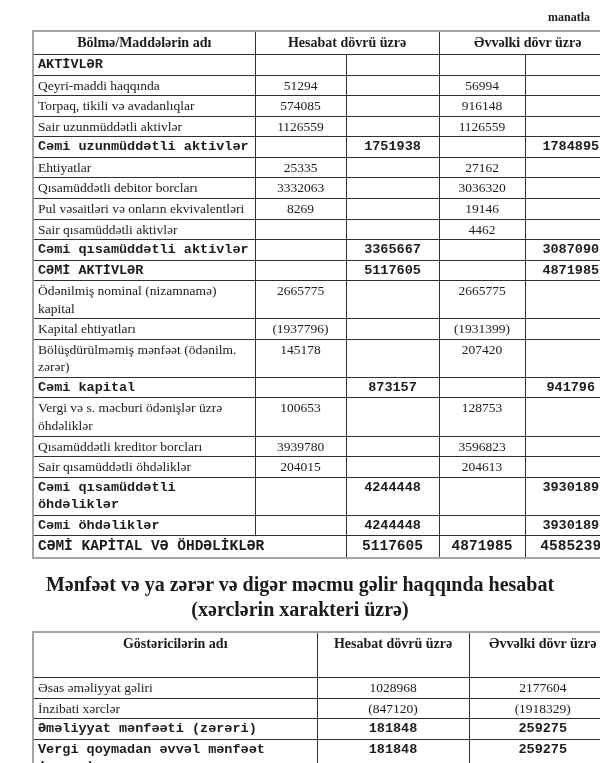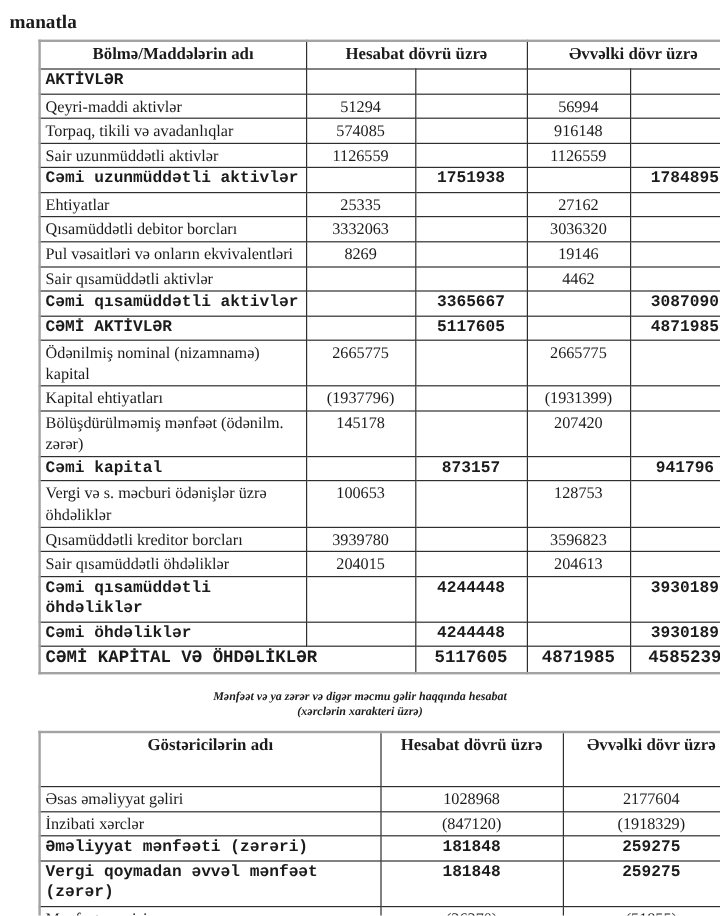--- a/index.html
+++ b/index.html
@@ -13,22 +13,23 @@
     color: #1b1b1b;
     height: 763px;
     overflow: hidden;
   }
   .page {
     width: 600px;
     box-sizing: border-box;
     padding: 8px 8px 0 8px;
   }
   .currency-note {
-    font-weight: bold;
-    font-size: 16px;
+    text-align: right;
+    font-weight: bold;
+    font-size: 12px;
     padding: 2px 2px 5px 0;
   }
   table {
     border-collapse: collapse;
     table-layout: fixed;
     width: 584px;
     border: 2px solid #a3a3a3;
     margin-left: 24px;
   }
   th, td {
@@ -60,22 +61,21 @@
   }
   tr.big td {
     font-size: 14.5px;
   }
   .t2 thead th {
     height: 40px;
   }
   .statement-title {
     text-align: center;
     font-weight: bold;
-    font-style: italic;
-    font-size: 10px;
+    font-size: 20px;
     line-height: 1.25;
     margin: 13px 0 9px 0;
   }
 </style>
 </head>
 <body>
 
 <div class="page">
 
   <div class="currency-note">manatla</div>
@@ -97,21 +97,21 @@
     </thead>
     <tbody>
         <tr class="bold">
           <td class="lbl">AKTİVLƏR</td>
           <td class="val"></td>
           <td class="val"></td>
           <td class="val"></td>
           <td class="val"></td>
         </tr>
         <tr>
-          <td class="lbl">Qeyri-maddi aktivlər</td>
+          <td class="lbl">Qeyri-maddi haqqında</td>
           <td class="val">51294</td>
           <td class="val"></td>
           <td class="val">56994</td>
           <td class="val"></td>
         </tr>
         <tr>
           <td class="lbl">Torpaq, tikili və avadanlıqlar</td>
           <td class="val">574085</td>
           <td class="val"></td>
           <td class="val">916148</td>

